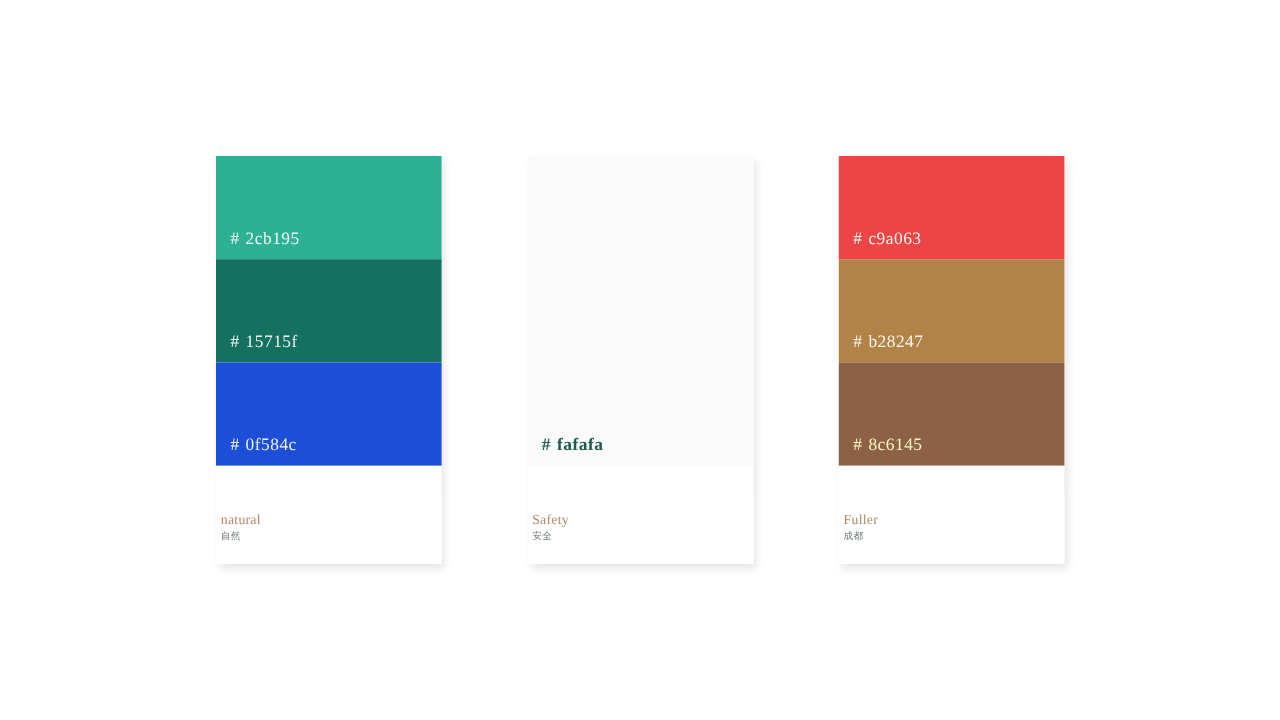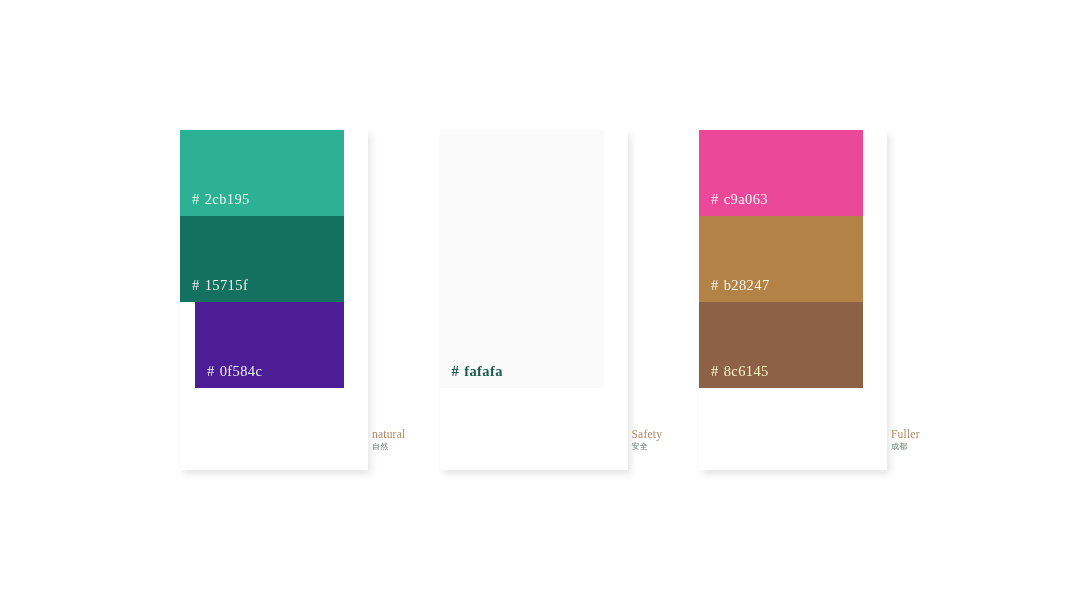--- a/index.html
+++ b/index.html
@@ -31,20 +31,21 @@
     justify-content: space-between;
   }
 
   .palette-card {
     position: relative;
     width: 188px;
     height: 340px;
     background: #ffffff;
     box-shadow: 3px 4px 7px rgba(0, 0, 0, 0.10);
     display: flex;
+    flex-direction: column;
     gap: 24px;
   }
 
   .swatch-stack {
     width: 100%;
     height: 258px;
     display: flex;
     flex-direction: column;
   }
 
@@ -106,21 +107,21 @@
         <div class="swatch" style="background:#2cb195;">
           <div class="swatch-label" style="color:#f2f7f5;">
             <span class="swatch-hash">#</span><span>2cb195</span>
           </div>
         </div>
         <div class="swatch" style="background:#15715f;">
           <div class="swatch-label" style="color:#eef4f1;">
             <span class="swatch-hash">#</span><span>15715f</span>
           </div>
         </div>
-        <div class="swatch" style="background:#4c1d95;margin-left:15px;">
+        <div class="swatch" style="background:#1d4ed8;">
           <div class="swatch-label" style="color:#eef4f1;">
             <span class="swatch-hash">#</span><span>0f584c</span>
           </div>
         </div>
       </div>
       <div class="card-footer">
         <div class="footer-text">
           <div class="footer-name" style="color:#b08968;">natural</div>
           <div class="footer-sub">自然</div>
         </div>
@@ -138,21 +139,21 @@
       <div class="card-footer">
         <div class="footer-text">
           <div class="footer-name" style="color:#b08968;">Safety</div>
           <div class="footer-sub">安全</div>
         </div>
       </div>
     </div>
 
     <div class="palette-card">
       <div class="swatch-stack">
-        <div class="swatch" style="background:#ec4899;padding-left:20px;">
+        <div class="swatch" style="background:#ef4444;padding-left:20px;">
           <div class="swatch-label" style="color:#fbf7f1;">
             <span class="swatch-hash">#</span><span>c9a063</span>
           </div>
         </div>
         <div class="swatch" style="background:#b28247;">
           <div class="swatch-label" style="color:#fbf7f1;">
             <span class="swatch-hash">#</span><span>b28247</span>
           </div>
         </div>
         <div class="swatch" style="background:#8c6145;">

